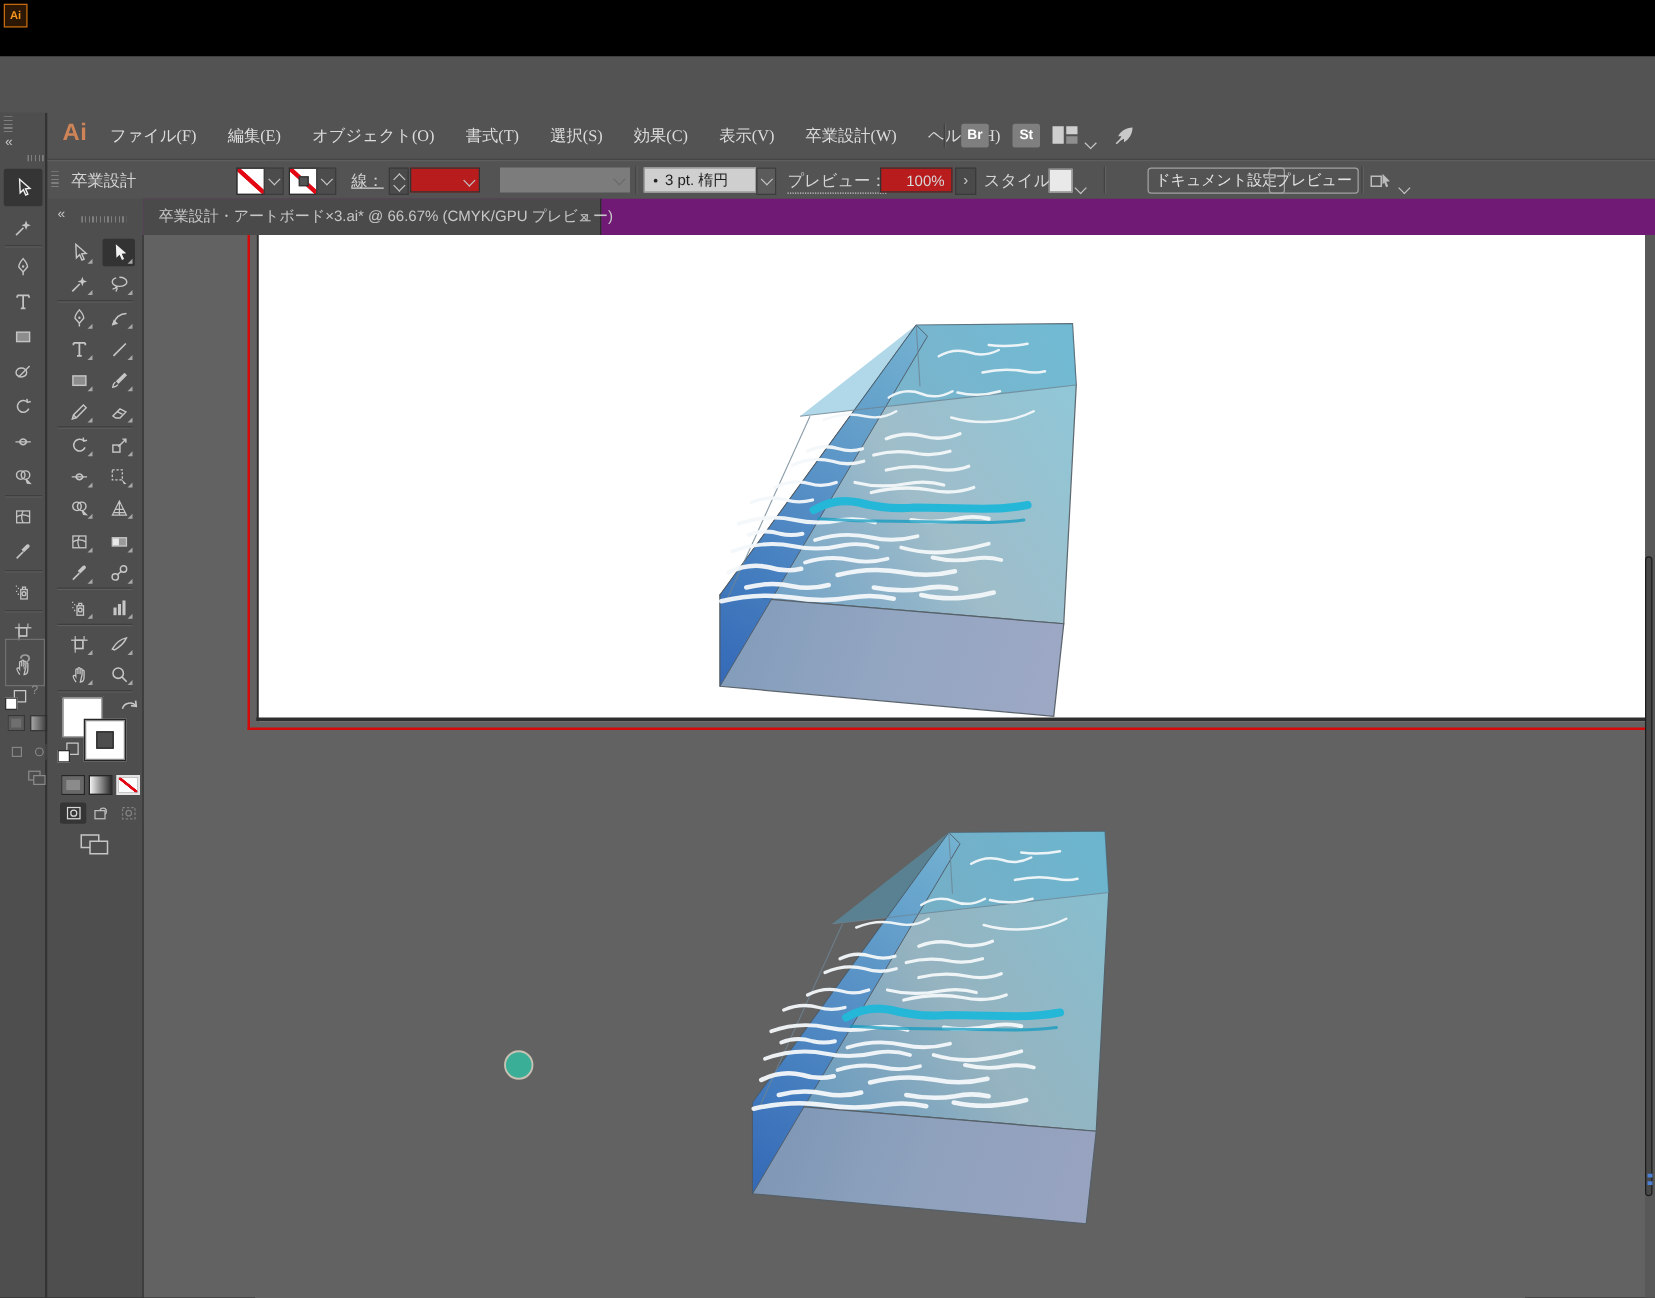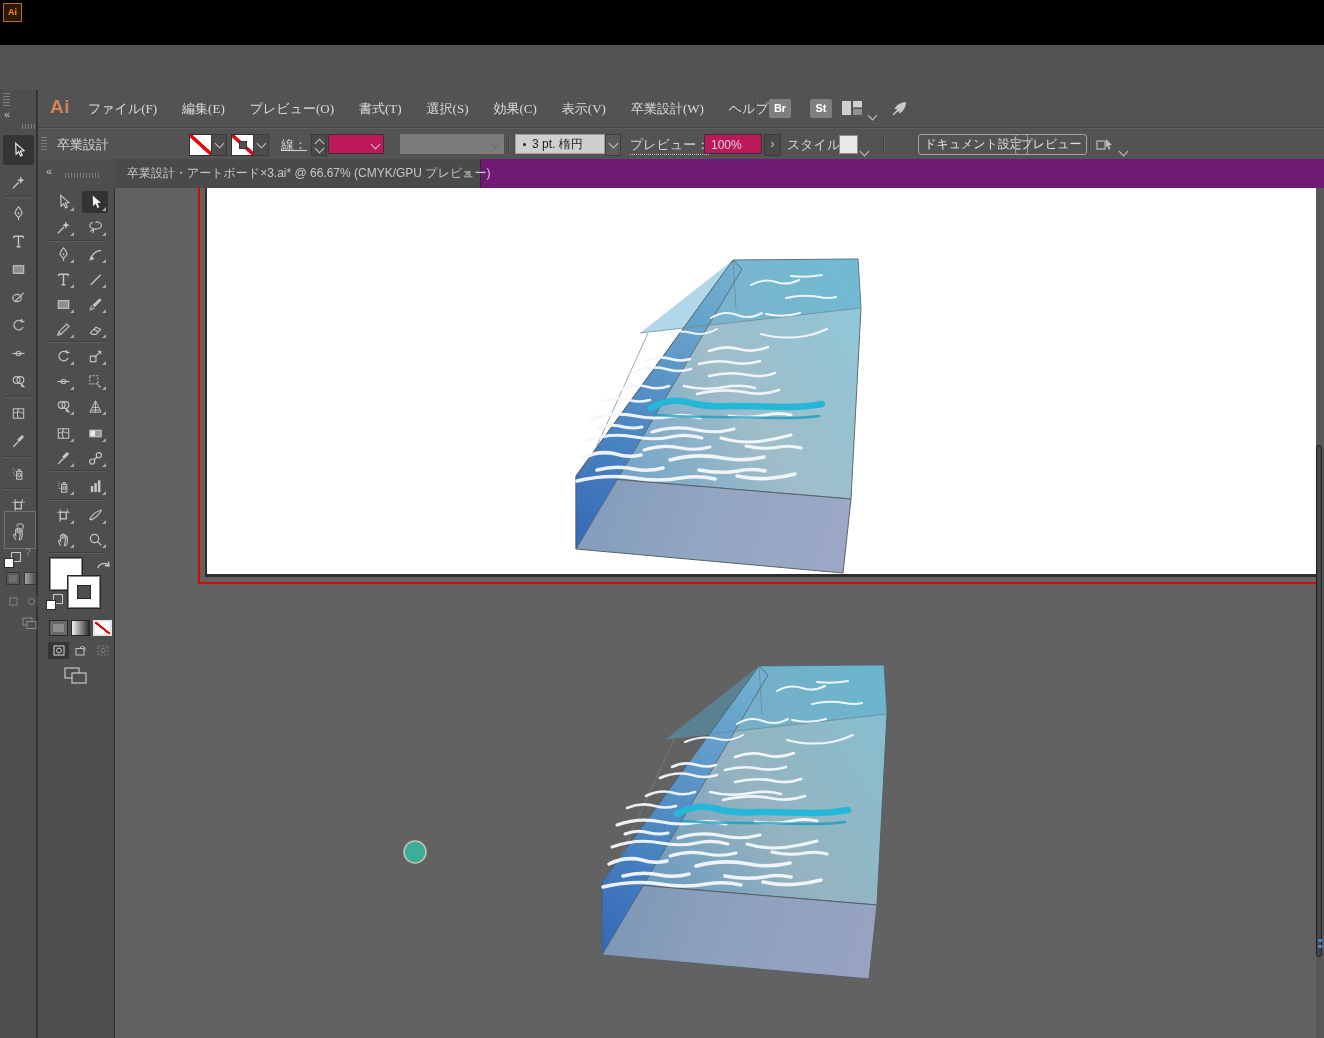--- a/index.html
+++ b/index.html
@@ -41,22 +41,22 @@
   .controlbar{left:38px;top:83px;width:1286px;height:31px;background:#535353;
     border-top:1px solid #5e5e5e;box-shadow:0 1px 0 #3a3a3a;}
   .cb-text{color:#d5d5d5;font-size:13px;top:7px;white-space:nowrap;}
   .ulink{text-decoration:underline;}
   .dlink{border-bottom:1px dotted #c9c9c9;}
   .sw{width:22px;height:20px;top:5px;background:#fff;border:1px solid #2e2e2e;}
   .diag{background:linear-gradient(to top right,#fff 43%,#e30613 45%,#e30613 55%,#fff 57%);}
   .chvbox{width:14px;height:20px;top:5px;background:#4c4c4c;border:1px solid #3c3c3c;
     display:flex;align-items:center;justify-content:center;}
   .chvbox .chv{margin-top:-3px;}
-  .darkfield{top:5px;height:20px;background:#be185d;border:1px solid #333;color:#d8d8d8;
-    font-size:12px;line-height:20px;padding-left:6px;box-sizing:border-box;}
+  .darkfield{top:5px;height:20px;background:#b91c1c;border:1px solid #333;color:#d8d8d8;
+    font-size:12px;line-height:20px;padding-left:20px;box-sizing:border-box;}
   .cbbtn{top:5px;height:21px;border:1px solid #a2a2a2;border-radius:3px;color:#e3e3e3;
     font-size:12px;text-align:center;box-sizing:border-box;background:transparent;}
   .csep{top:4px;width:1px;height:22px;background:#444;box-shadow:1px 0 0 #616161;}
   
   .toolheader{left:38px;top:114px;width:77px;height:29px;background:#4e4e4e;}
   .tabbar{left:115px;top:114px;width:1209px;height:29px;background:#701a75;}
   .doctab{left:0;top:0;width:365px;height:29px;background:#4a4a4a;border-right:1px solid #2c2c2c;}
   .doctab .lbl{color:#c7c7c7;font-size:12px;line-height:29px;padding-left:12px;white-space:nowrap;}
   .doctab .x{right:9px;top:0;color:#b3b3b3;font-size:13px;line-height:29px;}
   
@@ -194,21 +194,21 @@
           <rect x="1" y="1" width="9" height="7" fill="none" stroke="#bbb"></rect>
           <rect x="5" y="4.5" width="9" height="7" fill="#4e4e4e" stroke="#bbb"></rect>
         </svg></div>
   </div>
 
   <div class="abs appbar">
     <div class="abs ailogo">Ai</div>
     <div class="abs menus">
       <span class="menu">ファイル(F)</span>
       <span class="menu">編集(E)</span>
-      <span class="menu">プレビュー(O)</span>
+      <span class="menu">オブジェクト(O)</span>
       <span class="menu">書式(T)</span>
       <span class="menu">選択(S)</span>
       <span class="menu">効果(C)</span>
       <span class="menu">表示(V)</span>
       <span class="menu">卒業設計(W)</span>
       <span class="menu">ヘルプ(H)</span>
     </div>
     <div class="abs barsep" style="left:717px;top:9px;height:19px;"></div>
     <div class="abs chip" style="left:731px;top:9px;">Br</div>
     <div class="abs chip" style="left:772px;top:9px;">St</div>

